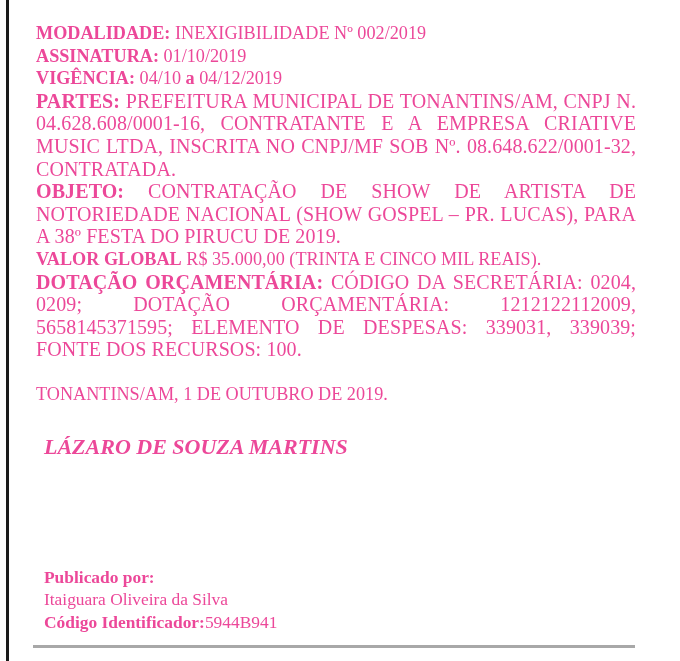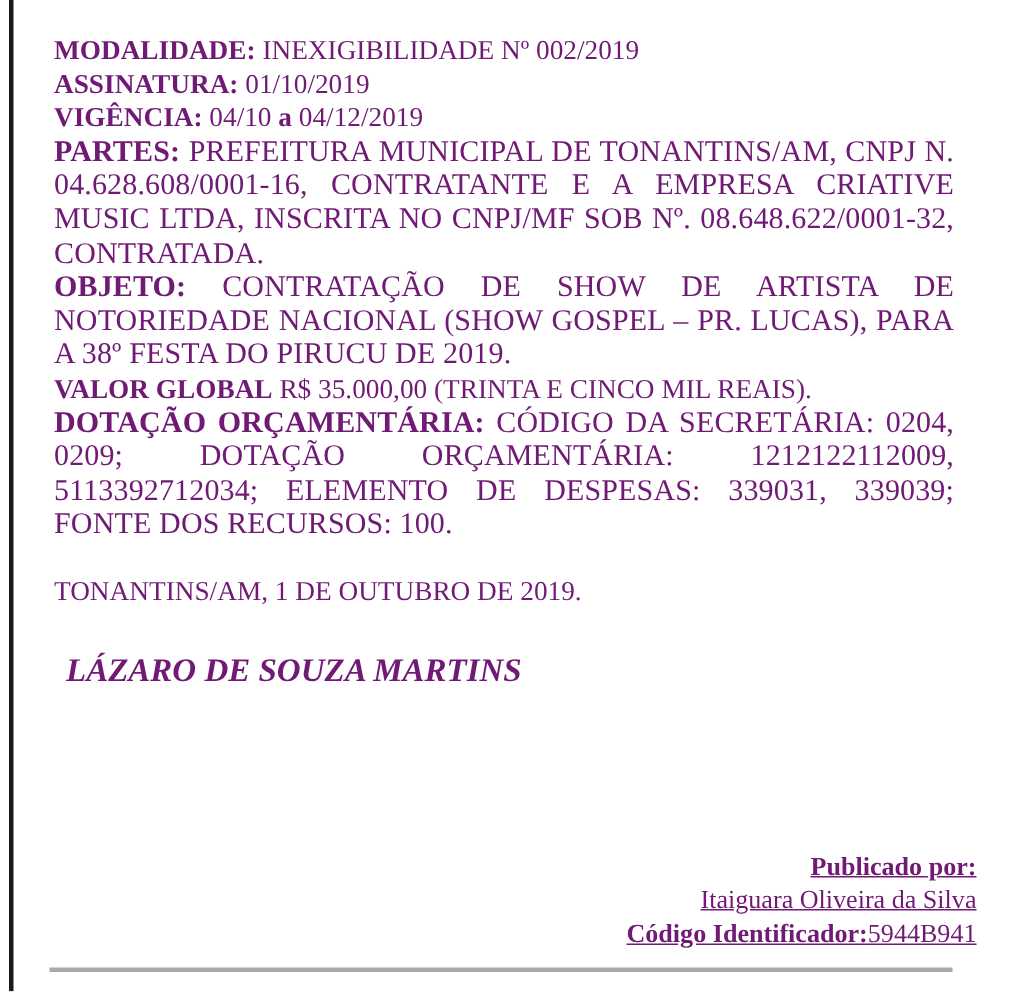--- a/index.html
+++ b/index.html
@@ -7,21 +7,21 @@
     padding: 0;
     background: #ffffff;
   }
   .page {
     position: relative;
     width: 680px;
     height: 661px;
     background: #ffffff;
     overflow: hidden;
     font-family: "Liberation Serif", "DejaVu Serif", serif;
-    color: #701a75;
+    color: #ec4899;
   }
   
   .scan-edge-bar {
     position: absolute;
     left: 6px;
     top: 0;
     width: 3px;
     height: 661px;
     background: #1a1a1a;
   }
@@ -57,25 +57,23 @@
     font-style: italic;
     margin: 8px;
   }
   .sig-role {
     font-size: 17.4px;
     line-height: 22px;
     margin: 0;
   }
   .footer {
     position: absolute;
-    left: 51px;
+    left: 44px;
     top: 566px;
     width: 600px;
-    text-align: right;
-    text-decoration: underline;
   }
   .footer-line {
     font-size: 17.4px;
     line-height: 22.4px;
     margin: 0;
   }
   .footer-line.bold { font-weight: bold; }
   .rule {
     position: absolute;
     left: 33px;
@@ -99,21 +97,21 @@
     <p class="line"><span class="lbl">ASSINATURA:</span><span> 01/10/2019</span></p>
 
     <p class="line"><span class="lbl">VIGÊNCIA:</span><span> 04/10 </span><span class="lbl">a</span><span> 04/12/2019</span></p>
 
     <p class="para"><span class="lbl">PARTES:</span><span> PREFEITURA MUNICIPAL DE TONANTINS/AM, CNPJ N. 04.628.608/0001-16, CONTRATANTE E A EMPRESA CRIATIVE MUSIC LTDA, INSCRITA NO CNPJ/MF SOB Nº. 08.648.622/0001-32, CONTRATADA.</span></p>
 
     <p class="para"><span class="lbl">OBJETO:</span><span> CONTRATAÇÃO DE SHOW DE ARTISTA DE NOTORIEDADE NACIONAL (SHOW GOSPEL – PR. LUCAS), PARA A 38º FESTA DO PIRUCU DE 2019.</span></p>
 
     <p class="line"><span class="lbl">VALOR GLOBAL</span><span> R$ 35.000,00 (TRINTA E CINCO MIL REAIS).</span></p>
 
-    <p class="para"><span class="lbl">DOTAÇÃO ORÇAMENTÁRIA:</span><span> CÓDIGO DA SECRETÁRIA: 0204, 0209; DOTAÇÃO ORÇAMENTÁRIA: 1212122112009, 5113392712034; ELEMENTO DE DESPESAS: 339031, 339039; FONTE DOS RECURSOS: 100.</span></p>
+    <p class="para"><span class="lbl">DOTAÇÃO ORÇAMENTÁRIA:</span><span> CÓDIGO DA SECRETÁRIA: 0204, 0209; DOTAÇÃO ORÇAMENTÁRIA: 1212122112009, 5658145371595; ELEMENTO DE DESPESAS: 339031, 339039; FONTE DOS RECURSOS: 100.</span></p>
 
 
     <div class="spacer-sm"></div>
 
     <p class="line">TONANTINS/AM, 1 DE OUTUBRO DE 2019.</p>
 
     <div class="spacer-sm"></div>
 
     <p class="sig-name">LÁZARO DE SOUZA MARTINS</p>
 

